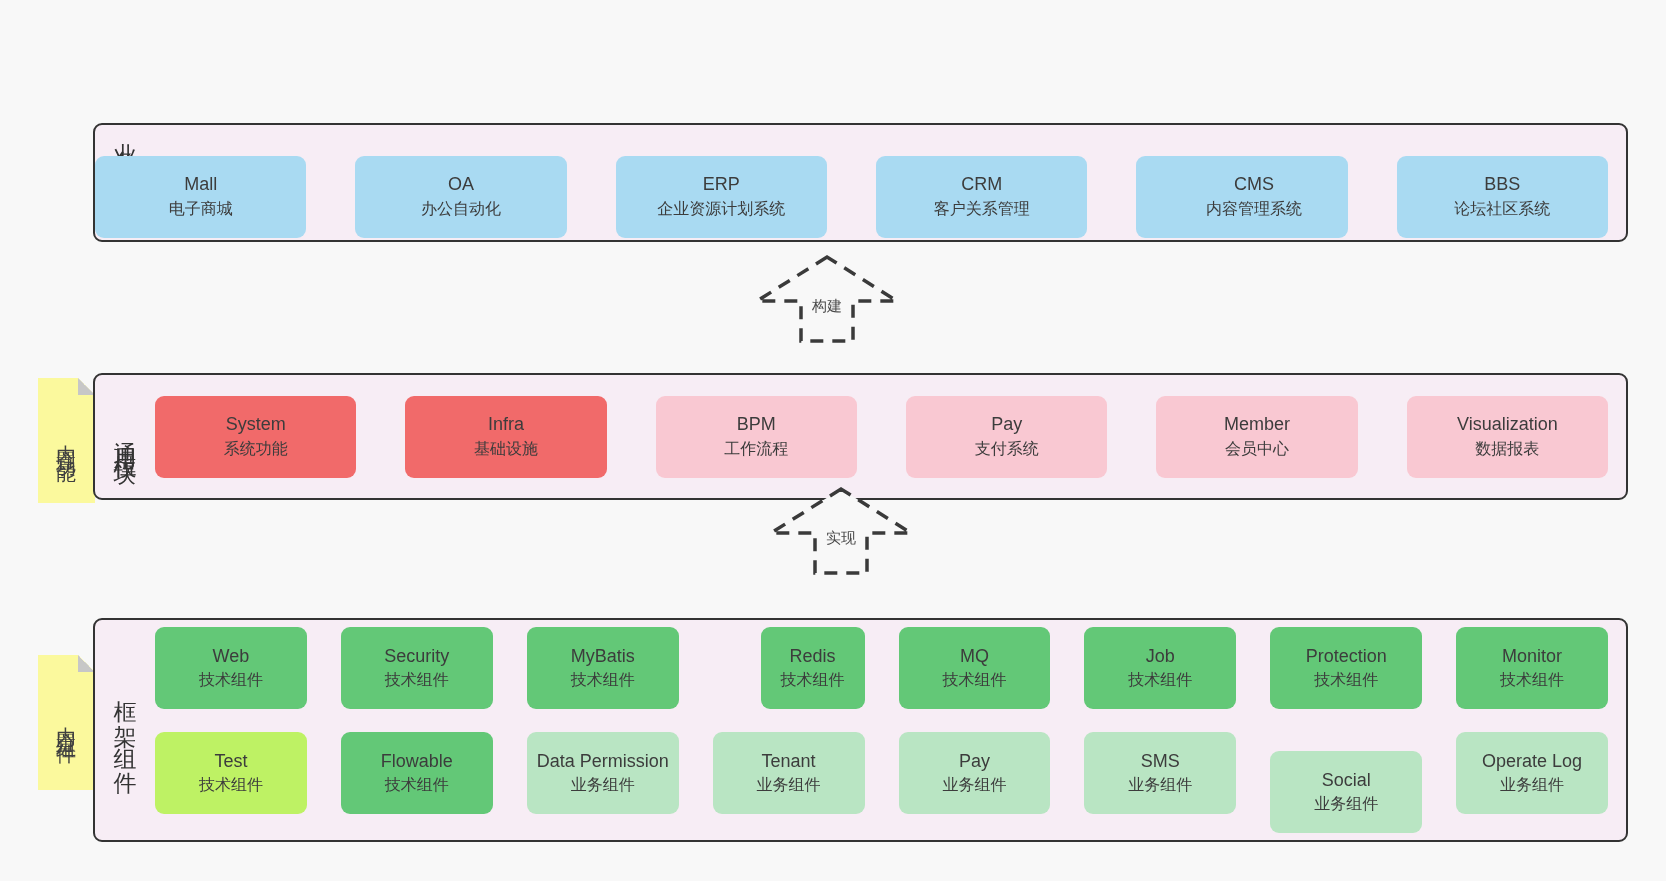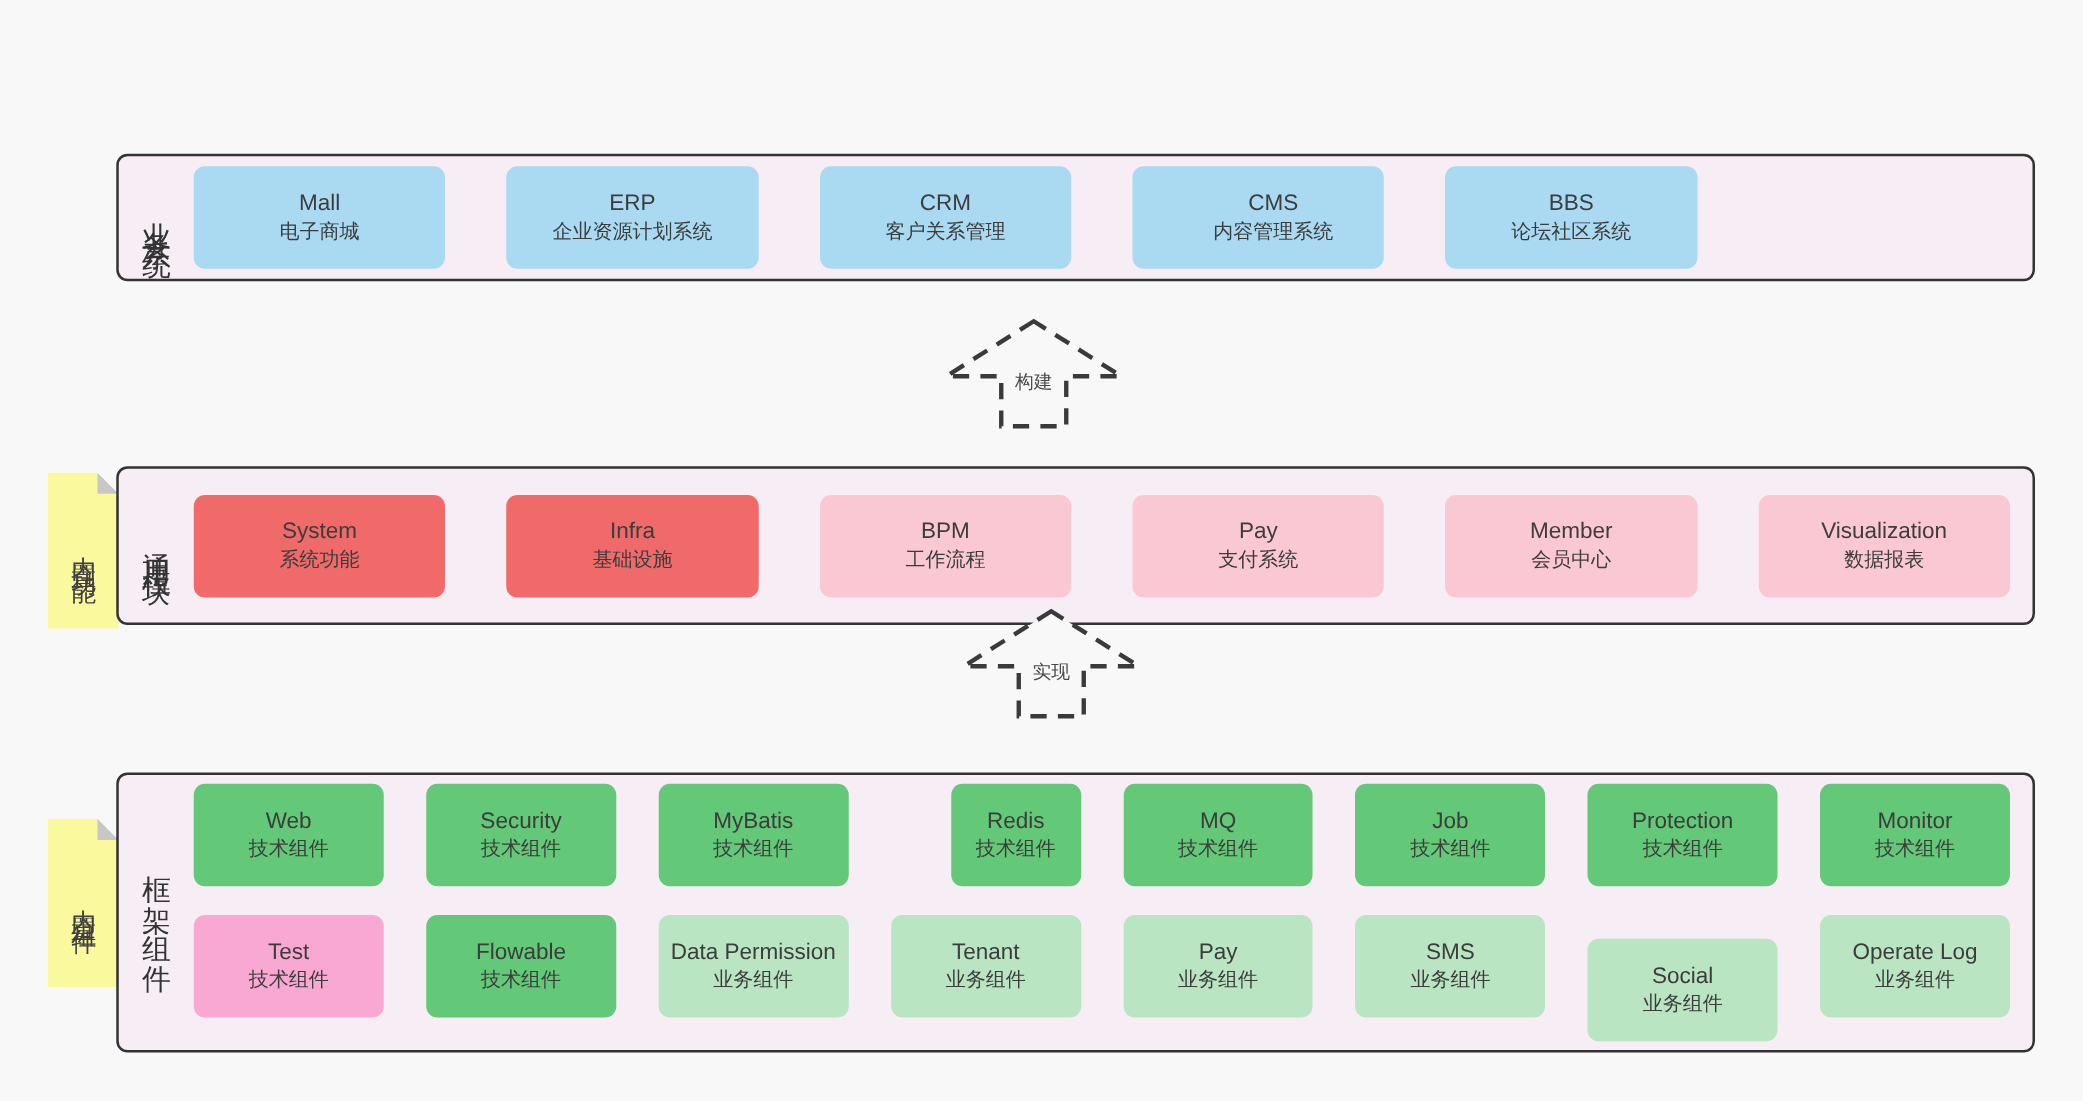--- a/index.html
+++ b/index.html
@@ -63,26 +63,30 @@
 
   <div class="tag" style="top:378px;height:125px;">
     <span class="fold"></span>
     <span class="tag-label">内置功能</span>
   </div>
   <div class="tag" style="top:655px;height:135px;">
     <span class="fold"></span>
     <span class="tag-label">内置组件</span>
   </div>
 
-  <section class="band" style="top:123px;height:102px;">
+  <section class="band" style="top:123px;height:119px;flex-direction:column;">
     <div class="band-label">业务系统</div>
     <div class="band-grid cols6">
       <div class="box" style="background: rgb(169, 218, 242);">
         <div class="box-name">Mall</div>
         <div class="box-desc">电子商城</div>
+      </div>
+      <div class="box" style="background: rgb(169, 218, 242);">
+        <div class="box-name">OA</div>
+        <div class="box-desc">办公自动化</div>
       </div>
       <div class="box" style="background: rgb(169, 218, 242);">
         <div class="box-name">ERP</div>
         <div class="box-desc">企业资源计划系统</div>
       </div>
       <div class="box" style="background: rgb(169, 218, 242);">
         <div class="box-name">CRM</div>
         <div class="box-desc">客户关系管理</div>
       </div>
       <div class="box" style="background: rgb(169, 218, 242); padding-left: 28px;">
@@ -168,21 +172,21 @@
         <div class="box-desc">技术组件</div>
       </div>
       <div class="box" style="background: rgb(99, 200, 119);">
         <div class="box-name">Protection</div>
         <div class="box-desc">技术组件</div>
       </div>
       <div class="box" style="background: rgb(99, 200, 119);">
         <div class="box-name">Monitor</div>
         <div class="box-desc">技术组件</div>
       </div>
-      <div class="box" style="background: #f9a8d4;">
+      <div class="box" style="background: #bef264;">
         <div class="box-name">Test</div>
         <div class="box-desc">技术组件</div>
       </div>
       <div class="box" style="background: rgb(99, 200, 119);">
         <div class="box-name">Flowable</div>
         <div class="box-desc">技术组件</div>
       </div>
       <div class="box" style="background: rgb(185, 229, 195);">
         <div class="box-name">Data Permission</div>
         <div class="box-desc">业务组件</div>

